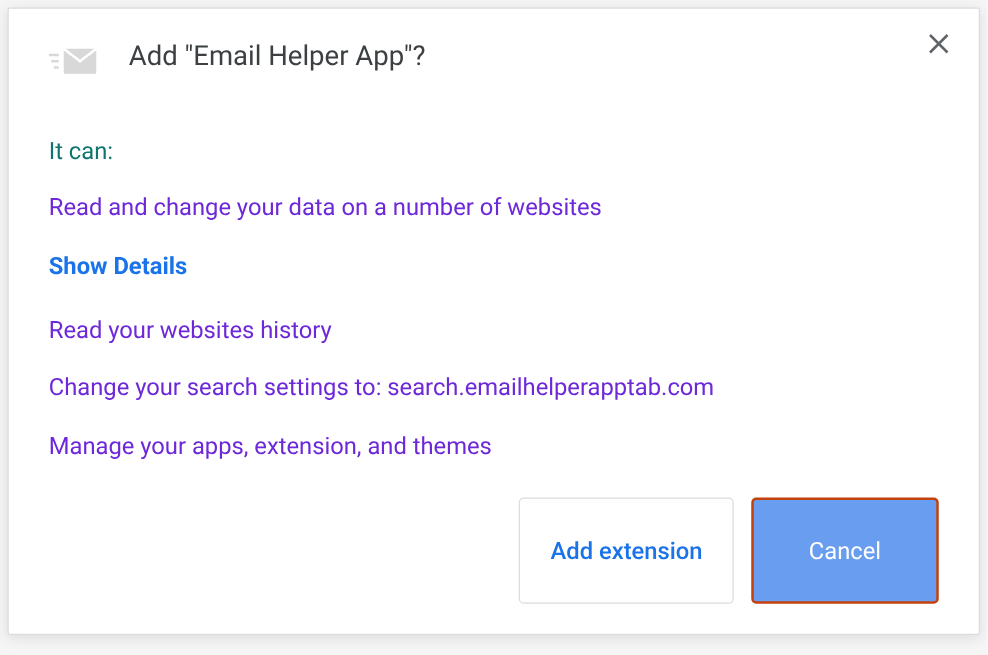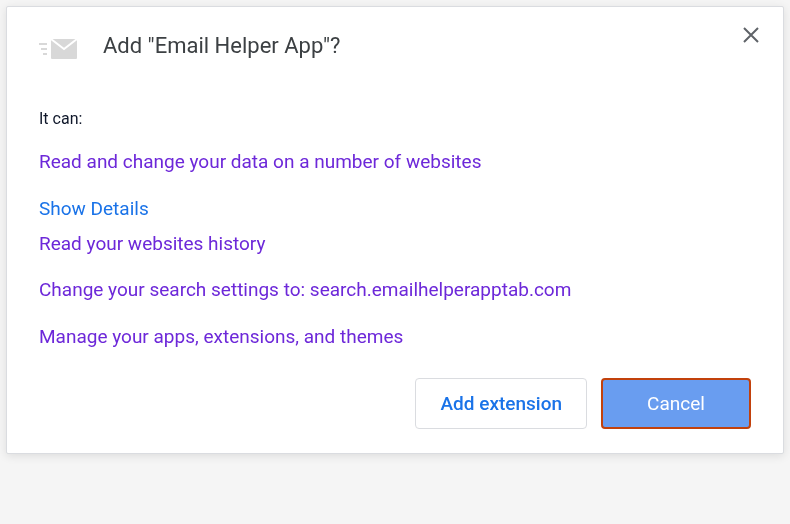--- a/index.html
+++ b/index.html
@@ -85,45 +85,46 @@
       align-items: center;
       justify-content: center;
       margin-top: -6px;
       margin-right: -10px;
     }
     .permissions-section {
       padding-left: 0;
       padding-top: 18px;
     }
     .permissions-label {
-      font-size: 16px;
-      color: #0f172a;
+      font-size: 19px;
+      color: #0f766e;
       margin-bottom: 22px;
     }
     .permission-item {
       font-size: 19px;
       color: #6d28d9;
       margin-bottom: 22px;
       line-height: 1.3;
     }
     .details-link {
       font-size: 19px;
       color: #1a73e8;
       cursor: pointer;
       display: block;
-      margin-bottom: 12px;
+      margin-bottom: 28px;
+      font-weight: bold;
     }
     .button-row {
       display: flex;
       justify-content: flex-end;
       gap: 14px;
       margin-top: 28px;
     }
     .btn {
-      padding: 12px 24px;
+      padding: 29px 24px;
       font-size: 19px;
       border-radius: 4px;
       cursor: pointer;
       font-family: inherit;
       min-width: 150px;
     }
     .btn-primary-outline {
       background: #ffffff;
       color: #1a73e8;
       border: 1px solid #dadce0;
@@ -165,20 +166,20 @@
     <div class="permissions-label">It can:</div>
 
     <div class="permission-item">Read and change your data on a number of websites</div>
 
     <a class="details-link">Show Details</a>
 
     <div class="permission-item">Read your websites history</div>
 
     <div class="permission-item">Change your search settings to: search.emailhelperapptab.com</div>
 
-    <div class="permission-item">Manage your apps, extensions, and themes</div>
+    <div class="permission-item">Manage your apps, extension, and themes</div>
   </div>
 
   <div class="button-row">
     <button class="btn btn-primary-outline">Add extension</button>
     <button class="btn btn-filled">Cancel</button>
   </div>
 </div>
 
 </body></html>

